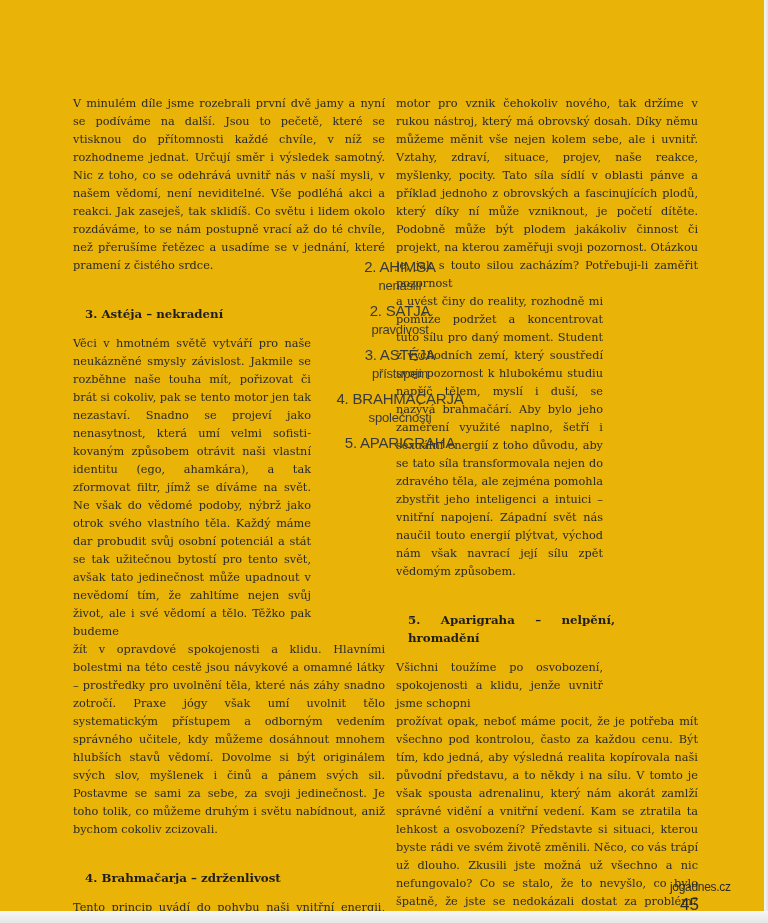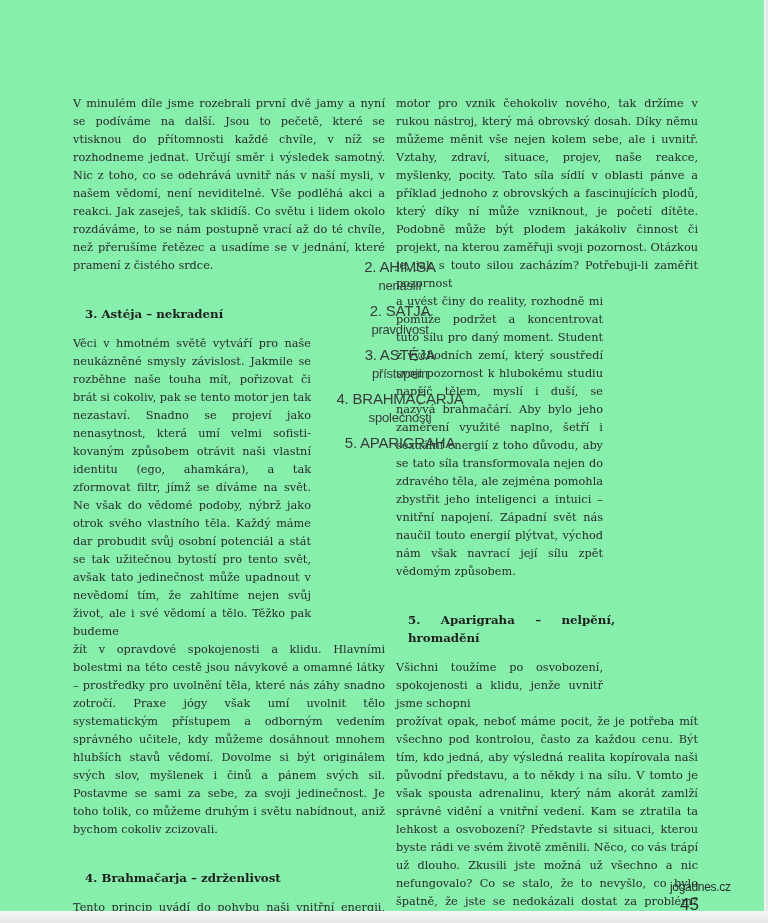--- a/index.html
+++ b/index.html
@@ -1,17 +1,17 @@
 <!DOCTYPE html>
 <html><head>
 <meta charset="utf-8">
 <style>
   html, body { margin:0; padding:0; }
   body { width:768px; height:923px; background:#fdfdfd; position:relative; overflow:hidden; font-family:"DejaVu Serif", "Liberation Serif", serif; color:#2a2a2a; }
-  .page { position:absolute; left:0; top:0; width:764px; height:913px; background:#86efac; }
+  .page { position:absolute; left:0; top:0; width:764px; height:913px; background:#eab308; }
   .edge-right { position:absolute; right:0; top:0; width:4px; height:923px; background:linear-gradient(to right,#f4f4f4,#e4e4e4); }
   .edge-bottom { position:absolute; left:0; bottom:0; width:768px; height:12px; background:linear-gradient(to bottom,#f6f6f6,#e6e6e6); }
   .col { position:absolute; font-size:11.3px; line-height:18px; text-align:justify; hyphens:manual; }
   .col p { margin:0; }
   .col h3 { margin:12px; font-family:"DejaVu Serif","Liberation Serif",serif; font-weight:bold; font-size:11.8px; line-height:18px; color:#1e1e1e; }
   .gap { height:18px; }
   .left { left:73px; top:95px; width:312px; }
   .right { left:396px; top:95px; width:302px; }
   .narrow-left { width:238px; }
   .narrow-right { margin-left:95px; width:207px; }

